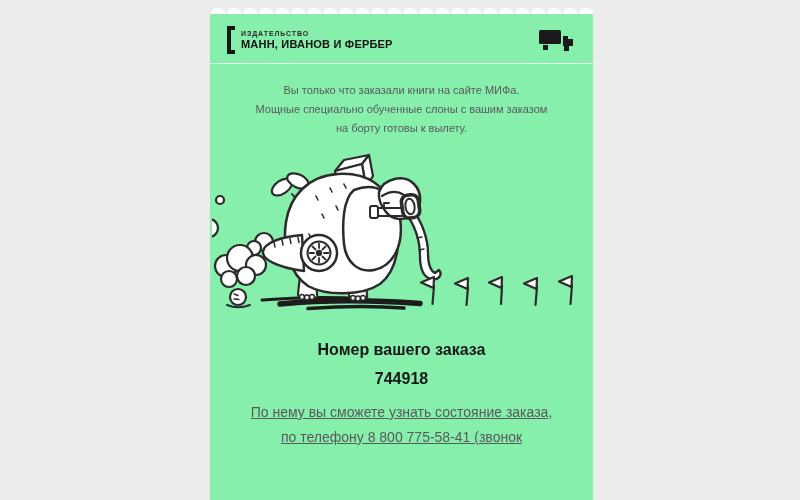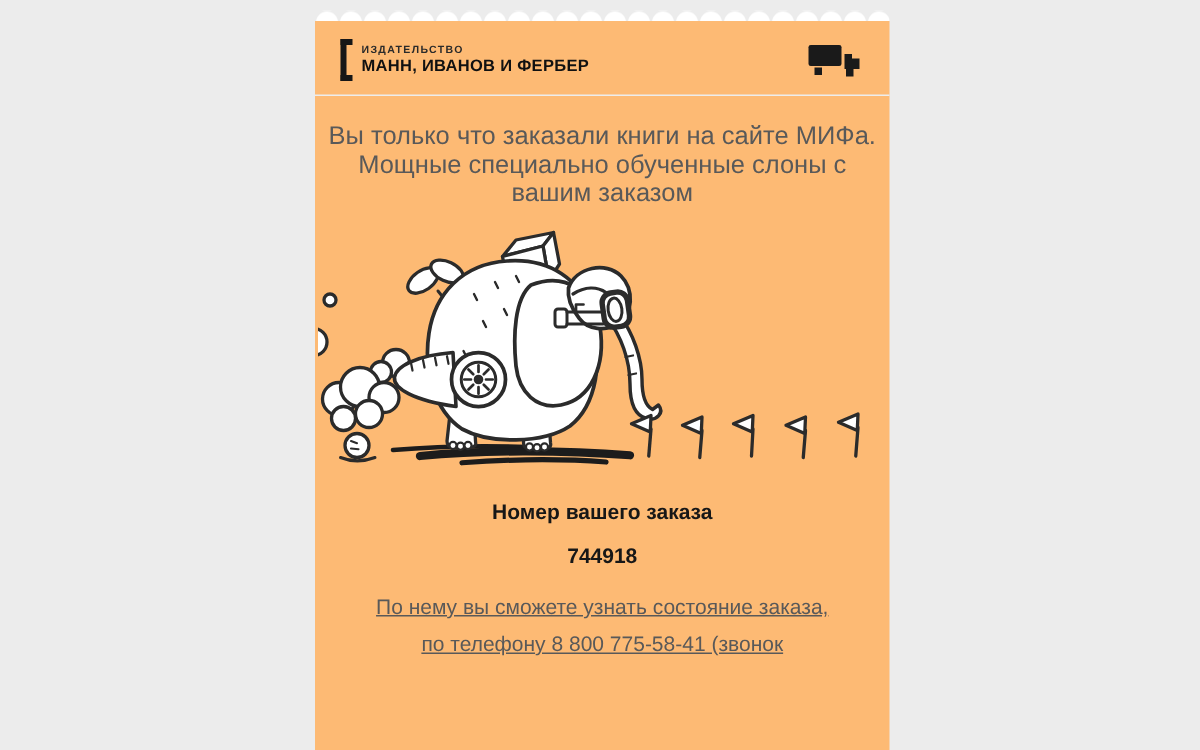--- a/index.html
+++ b/index.html
@@ -1,37 +1,37 @@
 <!DOCTYPE html>
 <html><head>
 <meta charset="utf-8">
 <style>
   * { box-sizing: border-box; }
   html,body { margin:0; padding:0; }
   body { font-family:"Liberation Sans","DejaVu Sans",sans-serif; }
   .page { position:relative; width:800px; height:500px; background:#ececec; overflow:hidden; }
-  .card { position:absolute; left:210px; top:14px; width:383px; height:486px; background:#fdba74; }
+  .card { position:absolute; left:210px; top:14px; width:383px; height:486px; background:#86efac; }
   .scallops {
     position:absolute; top:-7px; left:0; right:0; height:7px;
     background-image: radial-gradient(circle at 8px 8px, #ffffff 7px, rgba(255,255,255,0) 7.6px);
     background-size:16px 15px; background-repeat:repeat-x;
   }
   .header {
     display:flex; align-items:center; justify-content:space-between;
     padding:11px 17px 9px 17px; border-bottom:1px solid #ededed; height:50px;
   }
   .logo { display:flex; align-items:center; gap:6px; cursor:pointer; }
   .bracket { width:8px; height:28px; border-left:4px solid #161616; border-top:4px solid #161616; border-bottom:4px solid #161616; }
   .logo-text { display:flex; flex-direction:column; justify-content:center; }
   .logo-small { font-size:7px; font-weight:bold; letter-spacing:0.9px; color:#2a2a2a; line-height:9px; }
   .logo-main { font-size:11px; font-weight:bold; color:#111111; line-height:13px; letter-spacing:0.2px; }
   .truck-icon svg { display:block; }
-  .intro { padding-top:17px; text-align:center; font-size:17px; line-height:19px; color:#595959; }
+  .intro { padding-top:17px; text-align:center; font-size:11px; line-height:19px; color:#595959; }
   .illustration { display:block; width:380px; height:185px; margin:0 auto; margin-top:0px; }
-  .order-heading { margin-top:4px; text-align:center; font-size:14px; line-height:29px; font-weight:bold; color:#171717; }
+  .order-heading { margin-top:12px; text-align:center; font-size:16px; line-height:29px; font-weight:bold; color:#171717; }
   .details { margin-top:7px; text-align:center; font-size:14px; line-height:25px; color:#595959;text-decoration:underline; }
 </style>
 </head>
 <body>
 
 <div class="page">
   <div class="card">
     <div class="scallops"></div>
 
     <div class="header">
@@ -48,20 +48,21 @@
           <path d="M 25 8 h 5 v 3 h 5 v 7 h -10 Z" fill="#1a1a1a"></path>
           <rect x="5" y="17" width="5" height="5" fill="#1a1a1a"></rect>
           <rect x="26" y="18" width="5" height="5" fill="#1a1a1a"></rect>
         </svg>
       </div>
     </div>
 
     <div class="intro">
       <div>Вы только что заказали книги на сайте МИФа.</div>
       <div>Мощные специально обученные слоны с вашим заказом</div>
+      <div>на борту готовы к вылету.</div>
     </div>
 
     <svg class="illustration" viewBox="0 0 380 185" fill="none" stroke="#2b2b2b" stroke-width="2.2" stroke-linecap="round" stroke-linejoin="round">
 
       <g stroke="#1c1c1c">
         <path d="M 50 162 C 90 158.5, 122 159, 152 160.5" stroke-width="3"></path>
         <path d="M 68 166 C 110 162, 162 162, 208 165.5" stroke-width="5.5"></path>
         <path d="M 96 170.5 C 130 168, 166 168, 192 170" stroke-width="3.5"></path>
       </g>
 

